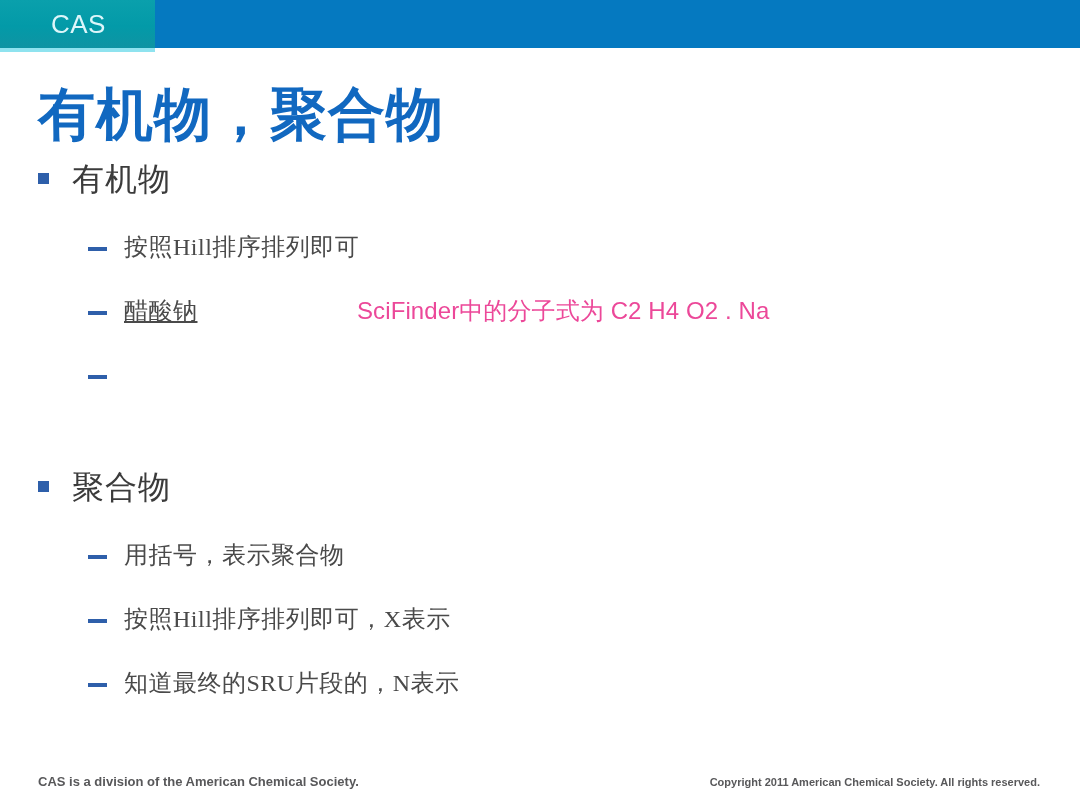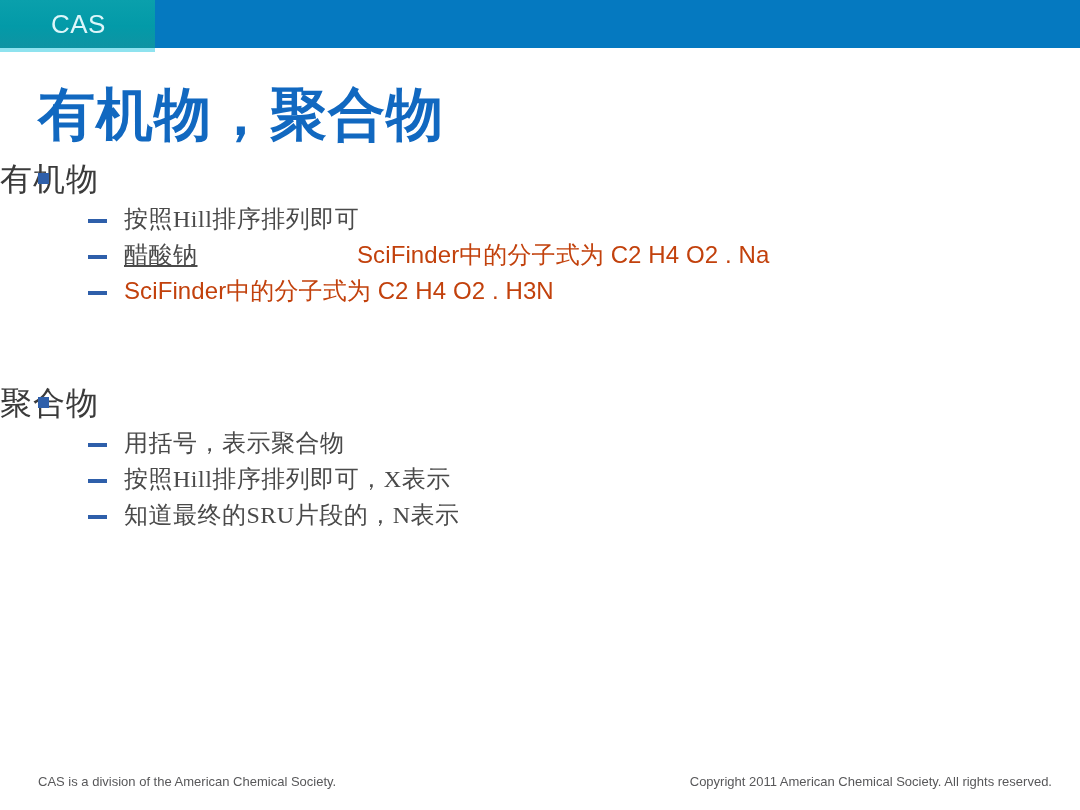--- a/index.html
+++ b/index.html
@@ -73,20 +73,21 @@
   
   .body-area {
     position: absolute;
     left: 0;
     top: 158px;
     width: 1080px;
   }
 
   .level1 {
     position: relative;
+    padding-left: 72px;
     margin: 0;
     height: 44px;
   }
   .level1 .sq {
     position: absolute;
     left: 38px;
     top: 15px;
     width: 11px;
     height: 11px;
     background: #2e5faa;
@@ -109,54 +110,56 @@
     position: absolute;
     left: 88px;
     top: 17px;
     width: 19px;
     height: 4px;
     background: #2e5faa;
   }
   .level2-row {
     display: flex;
     align-items: baseline;
+    margin-top: 28px;
   }
   .l2-text {
     font-family: "Liberation Serif", "DejaVu Serif", serif;
     font-size: 24px;
     line-height: 34px;
     color: #4a4a4a;
     letter-spacing: 0.5px;
     white-space: pre;
   }
   .l2-label {
     width: 233px;
     flex: 0 0 233px;
     text-decoration: underline;
   }
   .l2-formula {
     font-family: "Liberation Sans", sans-serif;
     font-size: 24px;
     line-height: 34px;
-    color: #c2410c;
+    color: #ec4899;
     letter-spacing: 0.1px;
     white-space: pre;
   }
 
   .gap-block {
     height: 72px;
   }
 
   
   .footer {
     position: absolute;
     left: 0;
     top: 772px;
     width: 1080px;
     height: 24px;
+    font-weight: bold;
   }
   .footer-left {
     position: absolute;
     left: 38px;
     top: 0;
     font-size: 13px;
     line-height: 20px;
     color: #58585a;
     font-family: "Liberation Sans", sans-serif;
   }
@@ -167,23 +170,23 @@
     width: 1080px;
     text-align: left;
     font-size: 13px;
     line-height: 20px;
     color: #58585a;
     font-family: "Liberation Sans", sans-serif;
     margin-top: 37px;
   }
   .footer-right {
     position: absolute;
-    right: 28px;
+    right: 40px;
     top: 0;
-    font-size: 13px;
+    font-size: 11px;
     line-height: 20px;
     color: #58585a;
     font-family: "Liberation Sans", sans-serif;
   }
 </style>
 </head>
 <body>
 
 <div class="header">
   <div class="header-blue"></div>
@@ -213,21 +216,20 @@
     <span class="dash"></span>
     <div class="level2-row">
       <span class="l2-text l2-label">醋酸钠</span>
       <span class="l2-formula">SciFinder中的分子式为 C2 H4 O2 . Na</span>
     </div>
   </div>
 
   <div class="level2">
     <span class="dash"></span>
     <div class="level2-row">
-      <span class="l2-formula">SciFinder中的分子式为 C2 H4 O2 . H3N</span>
     </div>
   </div>
 
   <div class="gap-block"></div>
 
   <div class="level1">
     <span class="sq"></span>
     <span class="l1-text">聚合物</span>
   </div>
 

